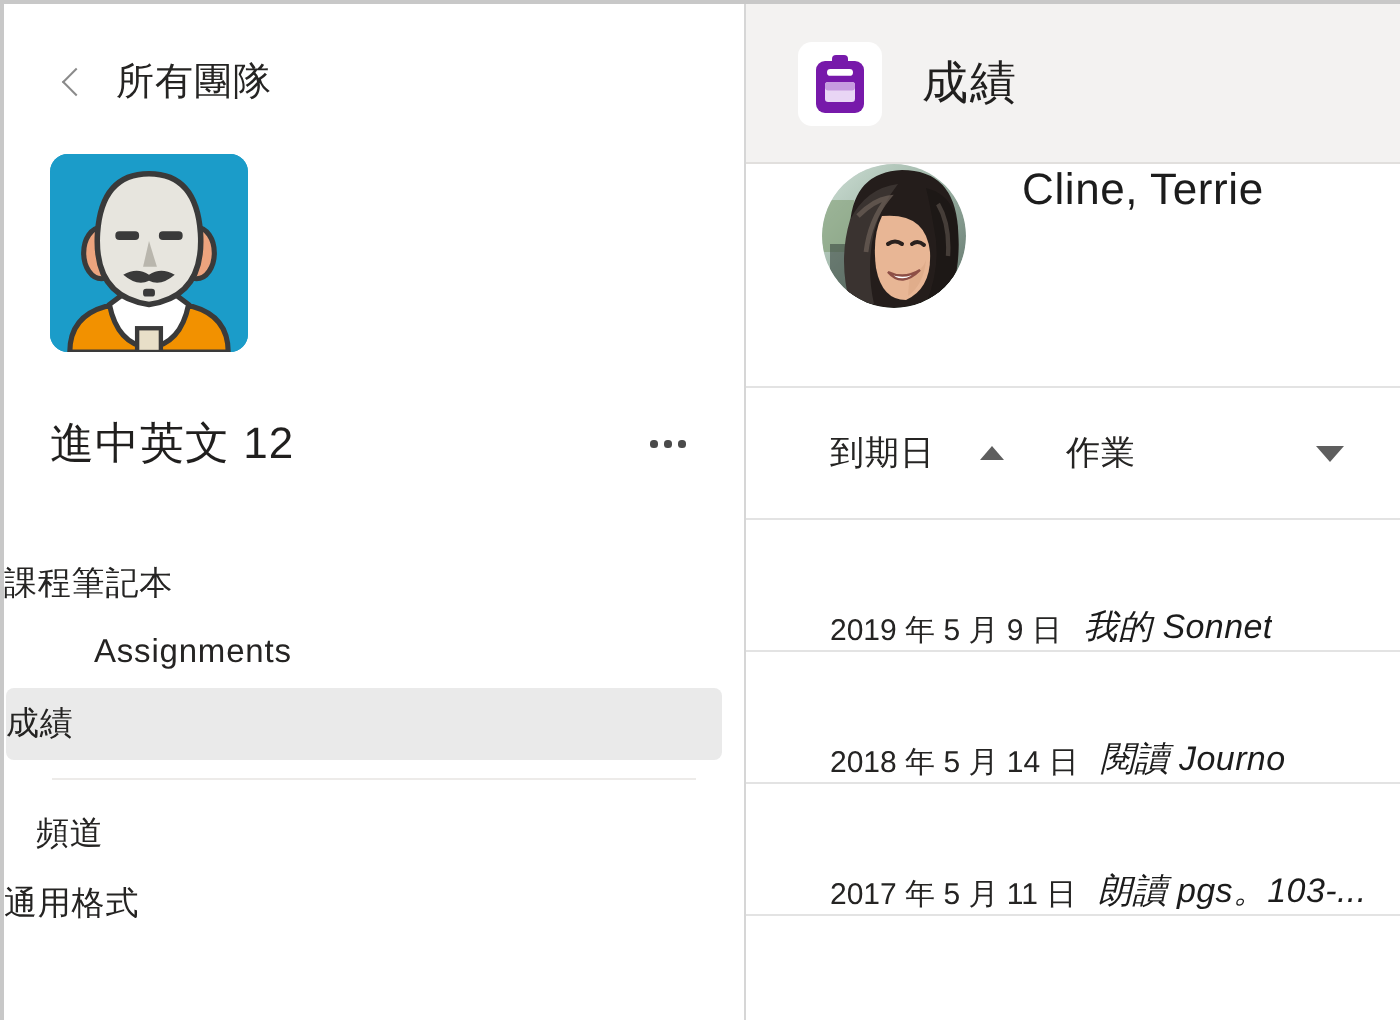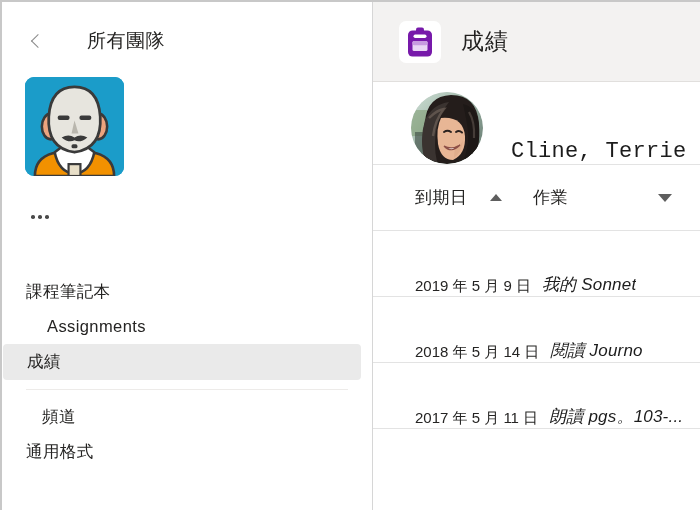--- a/index.html
+++ b/index.html
@@ -27,21 +27,20 @@
     flex: 0 0 370px;
   }
 
   .back-row {
     display: flex;
     align-items: center;
     height: 34px;
     margin-top: 22px;
     padding-left: 26px;
     cursor: pointer;
-    gap: 29px;
   }
   .chevron-left {
     width: 16px; height: 16px;
     position: relative;
     flex: 0 0 16px;
     margin-right: 14px;
   }
   .chevron-left::before {
     content: "";
     position: absolute;
@@ -93,21 +92,20 @@
     width: 3.6px; height: 3.6px;
     border-radius: 50%;
     background: #4a4a4a;
   }
 
   .nav-list { position: absolute; left: 0; top: 272px; width: 370px; }
   .nav-item {
     display: flex;
     align-items: center;
     height: 35px;
-    padding-left: 24px;
     font-size: 16.5px;
     color: #252423;
     cursor: pointer;
     letter-spacing: 0.4px;
   }
   .nav-item.indented { padding-left: 45px; font-size: 16.5px; }
   .nav-item.selected {
     background: #eaeaea;
     border-radius: 4px;
     width: 358px;
@@ -150,26 +148,25 @@
   }
   .app-icon-tile svg { display: block; }
   .panel-title {
     margin-left: 20px;
     font-size: 23px;
     color: #201f1e;
     letter-spacing: 1px;
   }
 
   .student-row {
-    height: 83px;
-    display: flex;
-    align-items: flex-end;
+    height: 112px;
+    display: flex;
+    align-items: flex-start;
     padding-left: 38px;
     border-bottom: 1.5px solid #e3e3e3;
-    font-family: Liberation Mono, monospace;
   }
   .student-avatar {
     width: 72px; height: 72px;
     border-radius: 50%;
     overflow: hidden;
     flex: 0 0 72px;
     background: #cfd8d4;
   }
   .student-avatar svg { display: block; width: 100%; height: 100%; }
   .student-name {
@@ -270,20 +267,21 @@
 
         <path d="M50 44 L54 57 L47 57 Z" fill="#b9b6ad"></path>
 
         <path d="M37 61 Q44 57 50 61 Q56 57 63 61 Q56 67 50 64 Q44 67 37 61 Z" fill="#3a3a3a"></path>
 
         <rect x="47" y="68" width="6" height="4" rx="1.6" fill="#3a3a3a"></rect>
       </svg>
     </div>
 
     <div class="team-title-row">
+      <div class="team-title">進中英文 12</div>
       <div class="more-btn">
         <i></i>
         <i></i>
         <i></i>
       </div>
     </div>
 
     <div class="nav-list">
       <div class="nav-item">
         <span>課程筆記本</span>

